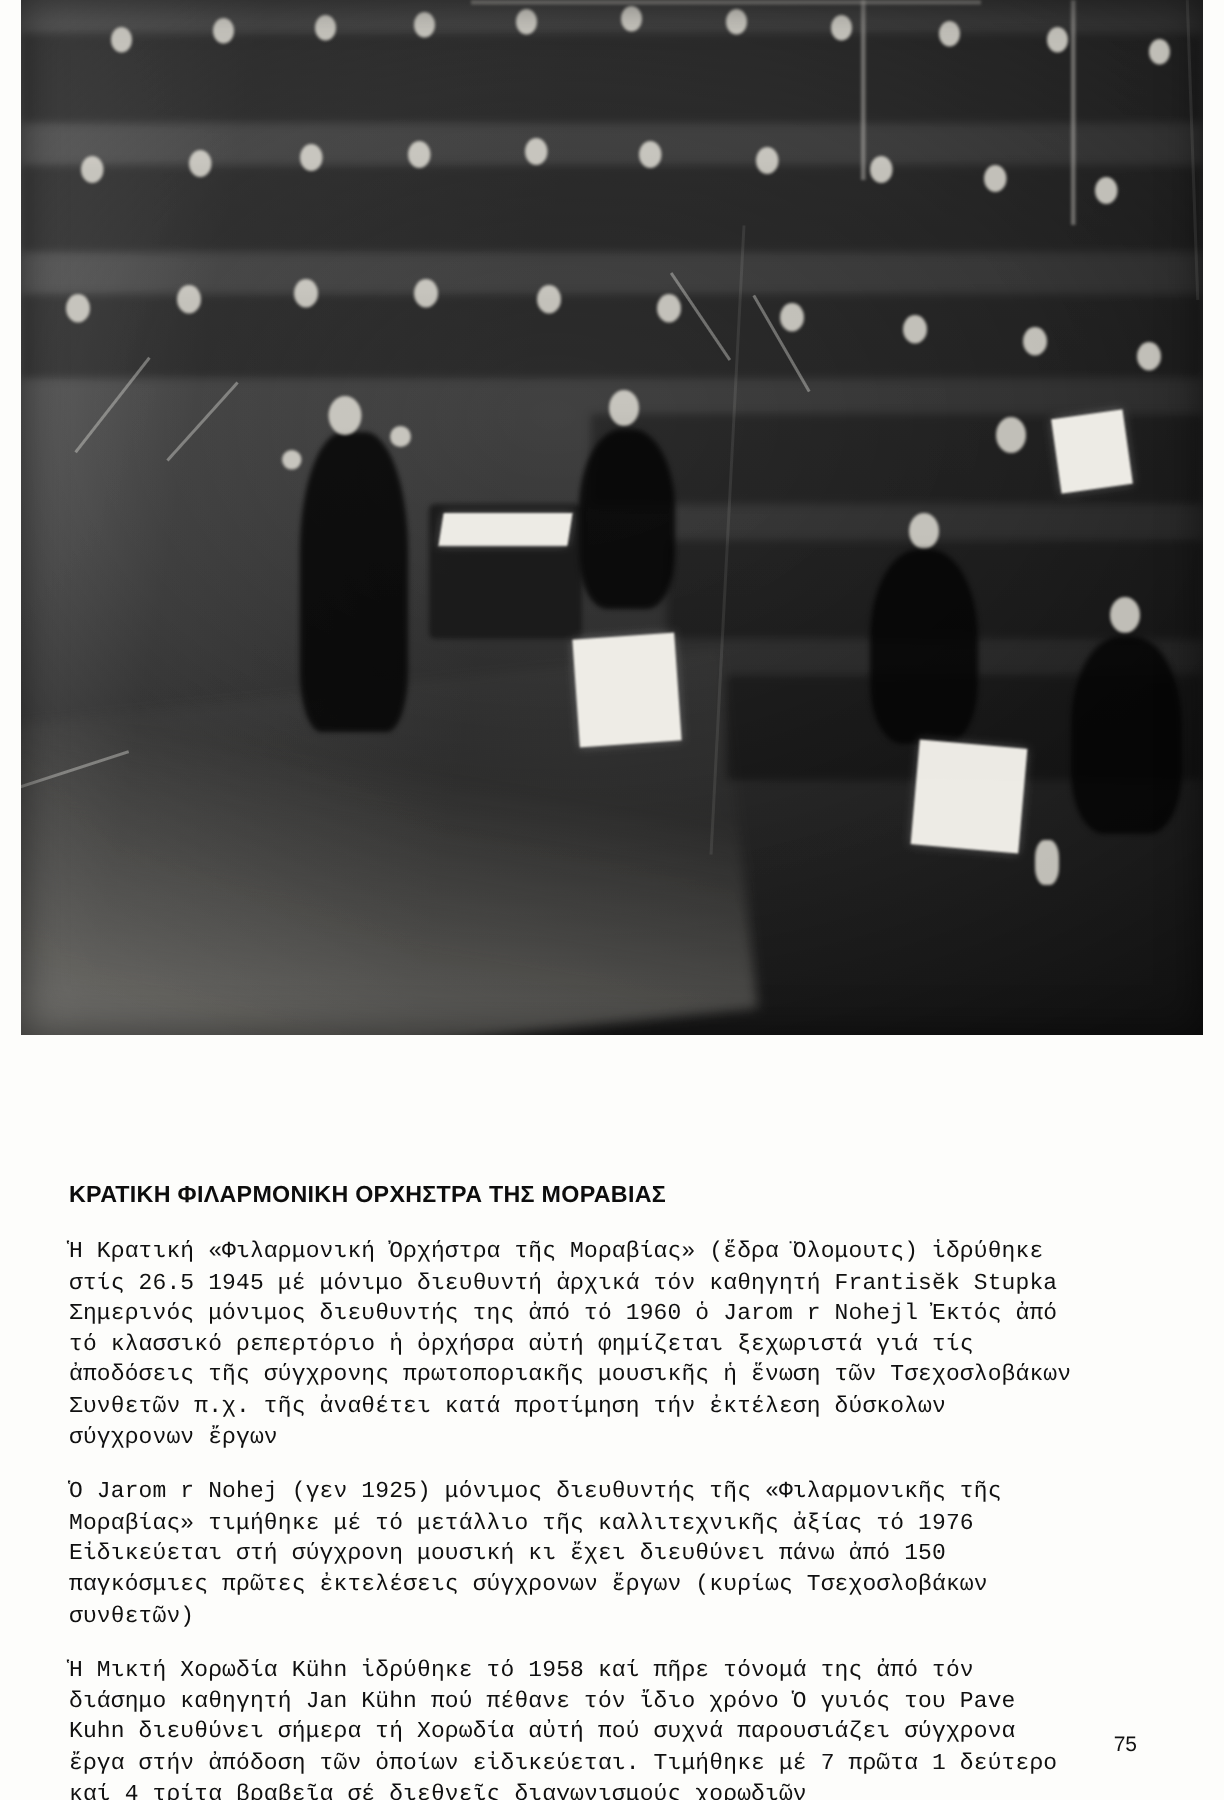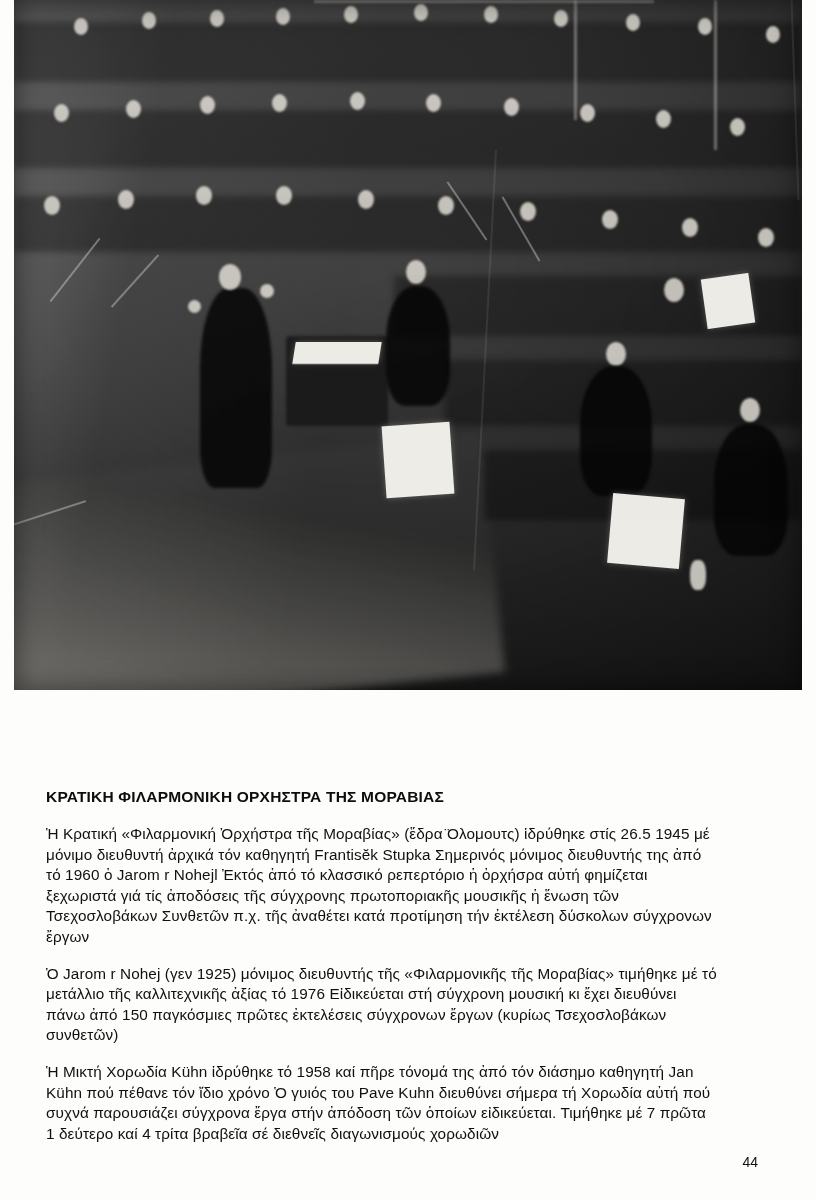--- a/index.html
+++ b/index.html
@@ -111,20 +111,21 @@
     letter-spacing: 0.2px;
     margin: 0 0 18px 0;
     color: #0d0d0d;
   }
   p.para {
     font-size: 15.3px;
     line-height: 20.6px;
     margin: 0 0 16px 0;
     color: #101010;
     letter-spacing: 0.1px;
+    font-family: Liberation Mono, monospace;
   }
   p.para:last-child { margin-bottom: 0; }
 
   .page-number {
     position: absolute;
     right: 58px;
     bottom: 30px;
     font-size: 14px;
     color: #111;
   }
@@ -218,14 +219,14 @@
     <div class="photo-edge"></div>
   </figure>
 
   <div class="text-col">
     <h1 class="heading">ΚΡΑΤΙΚΗ ΦΙΛΑΡΜΟΝΙΚΗ ΟΡΧΗΣΤΡΑ ΤΗΣ ΜΟΡΑΒΙΑΣ</h1>
     <p class="para">Ἡ Κρατική «Φιλαρμονική  Ὀρχήστρα τῆς Μοραβίας» (ἕδρα ̈Ολομουτς) ἱδρύθηκε στίς 26.5 1945  μέ μόνιμο διευθυντή ἀρχικά τόν καθηγητή Frantisĕk Stupka  Σημερινός μόνιμος διευθυντής της ἀπό τό 1960 ὁ Jarom r Nohejl   Ἐκτός ἀπό τό κλασσικό ρεπερτόριο ἡ ὀρχήσρα αὐτή φημίζεται ξεχωριστά γιά τίς ἀποδόσεις τῆς σύγχρονης πρωτοποριακῆς μουσικῆς  ἡ ἕνωση τῶν Τσεχοσλοβάκων Συνθετῶν π.χ.  τῆς ἀναθέτει κατά προτίμηση τήν ἐκτέλεση δύσκολων σύγχρονων ἔργων</p>
     <p class="para"> Ὁ Jarom r Nohej  (γεν  1925)  μόνιμος διευθυντής τῆς «Φιλαρμονικῆς τῆς Μοραβίας»  τιμήθηκε μέ τό μετάλλιο τῆς καλλιτεχνικῆς ἀξίας τό 1976  Εἰδικεύεται στή σύγχρονη μουσική  κι ἔχει διευθύνει πάνω ἀπό 150 παγκόσμιες πρῶτες ἐκτελέσεις σύγχρονων ἔργων (κυρίως Τσεχοσλοβάκων συνθετῶν)</p>
     <p class="para">Ἡ Μικτή Χορωδία Kühn ἱδρύθηκε τό 1958 καί πῆρε τόνομά της ἀπό τόν διάσημο καθηγητή Jan Kühn  πού πέθανε τόν ἴδιο χρόνο  Ὁ γυιός του Pave  Kuhn διευθύνει σήμερα τή Χορωδία αὐτή  πού συχνά παρουσιάζει σύγχρονα ἔργα στήν ἀπόδοση τῶν ὁποίων εἰδικεύεται. Τιμήθηκε μέ 7 πρῶτα  1 δεύτερο καί 4 τρίτα βραβεῖα σέ διεθνεῖς διαγωνισμούς χορωδιῶν</p>
   </div>
 
-  <div class="page-number">44</div>
+  <div class="page-number">75</div>
 </div>
 
 </body></html>

